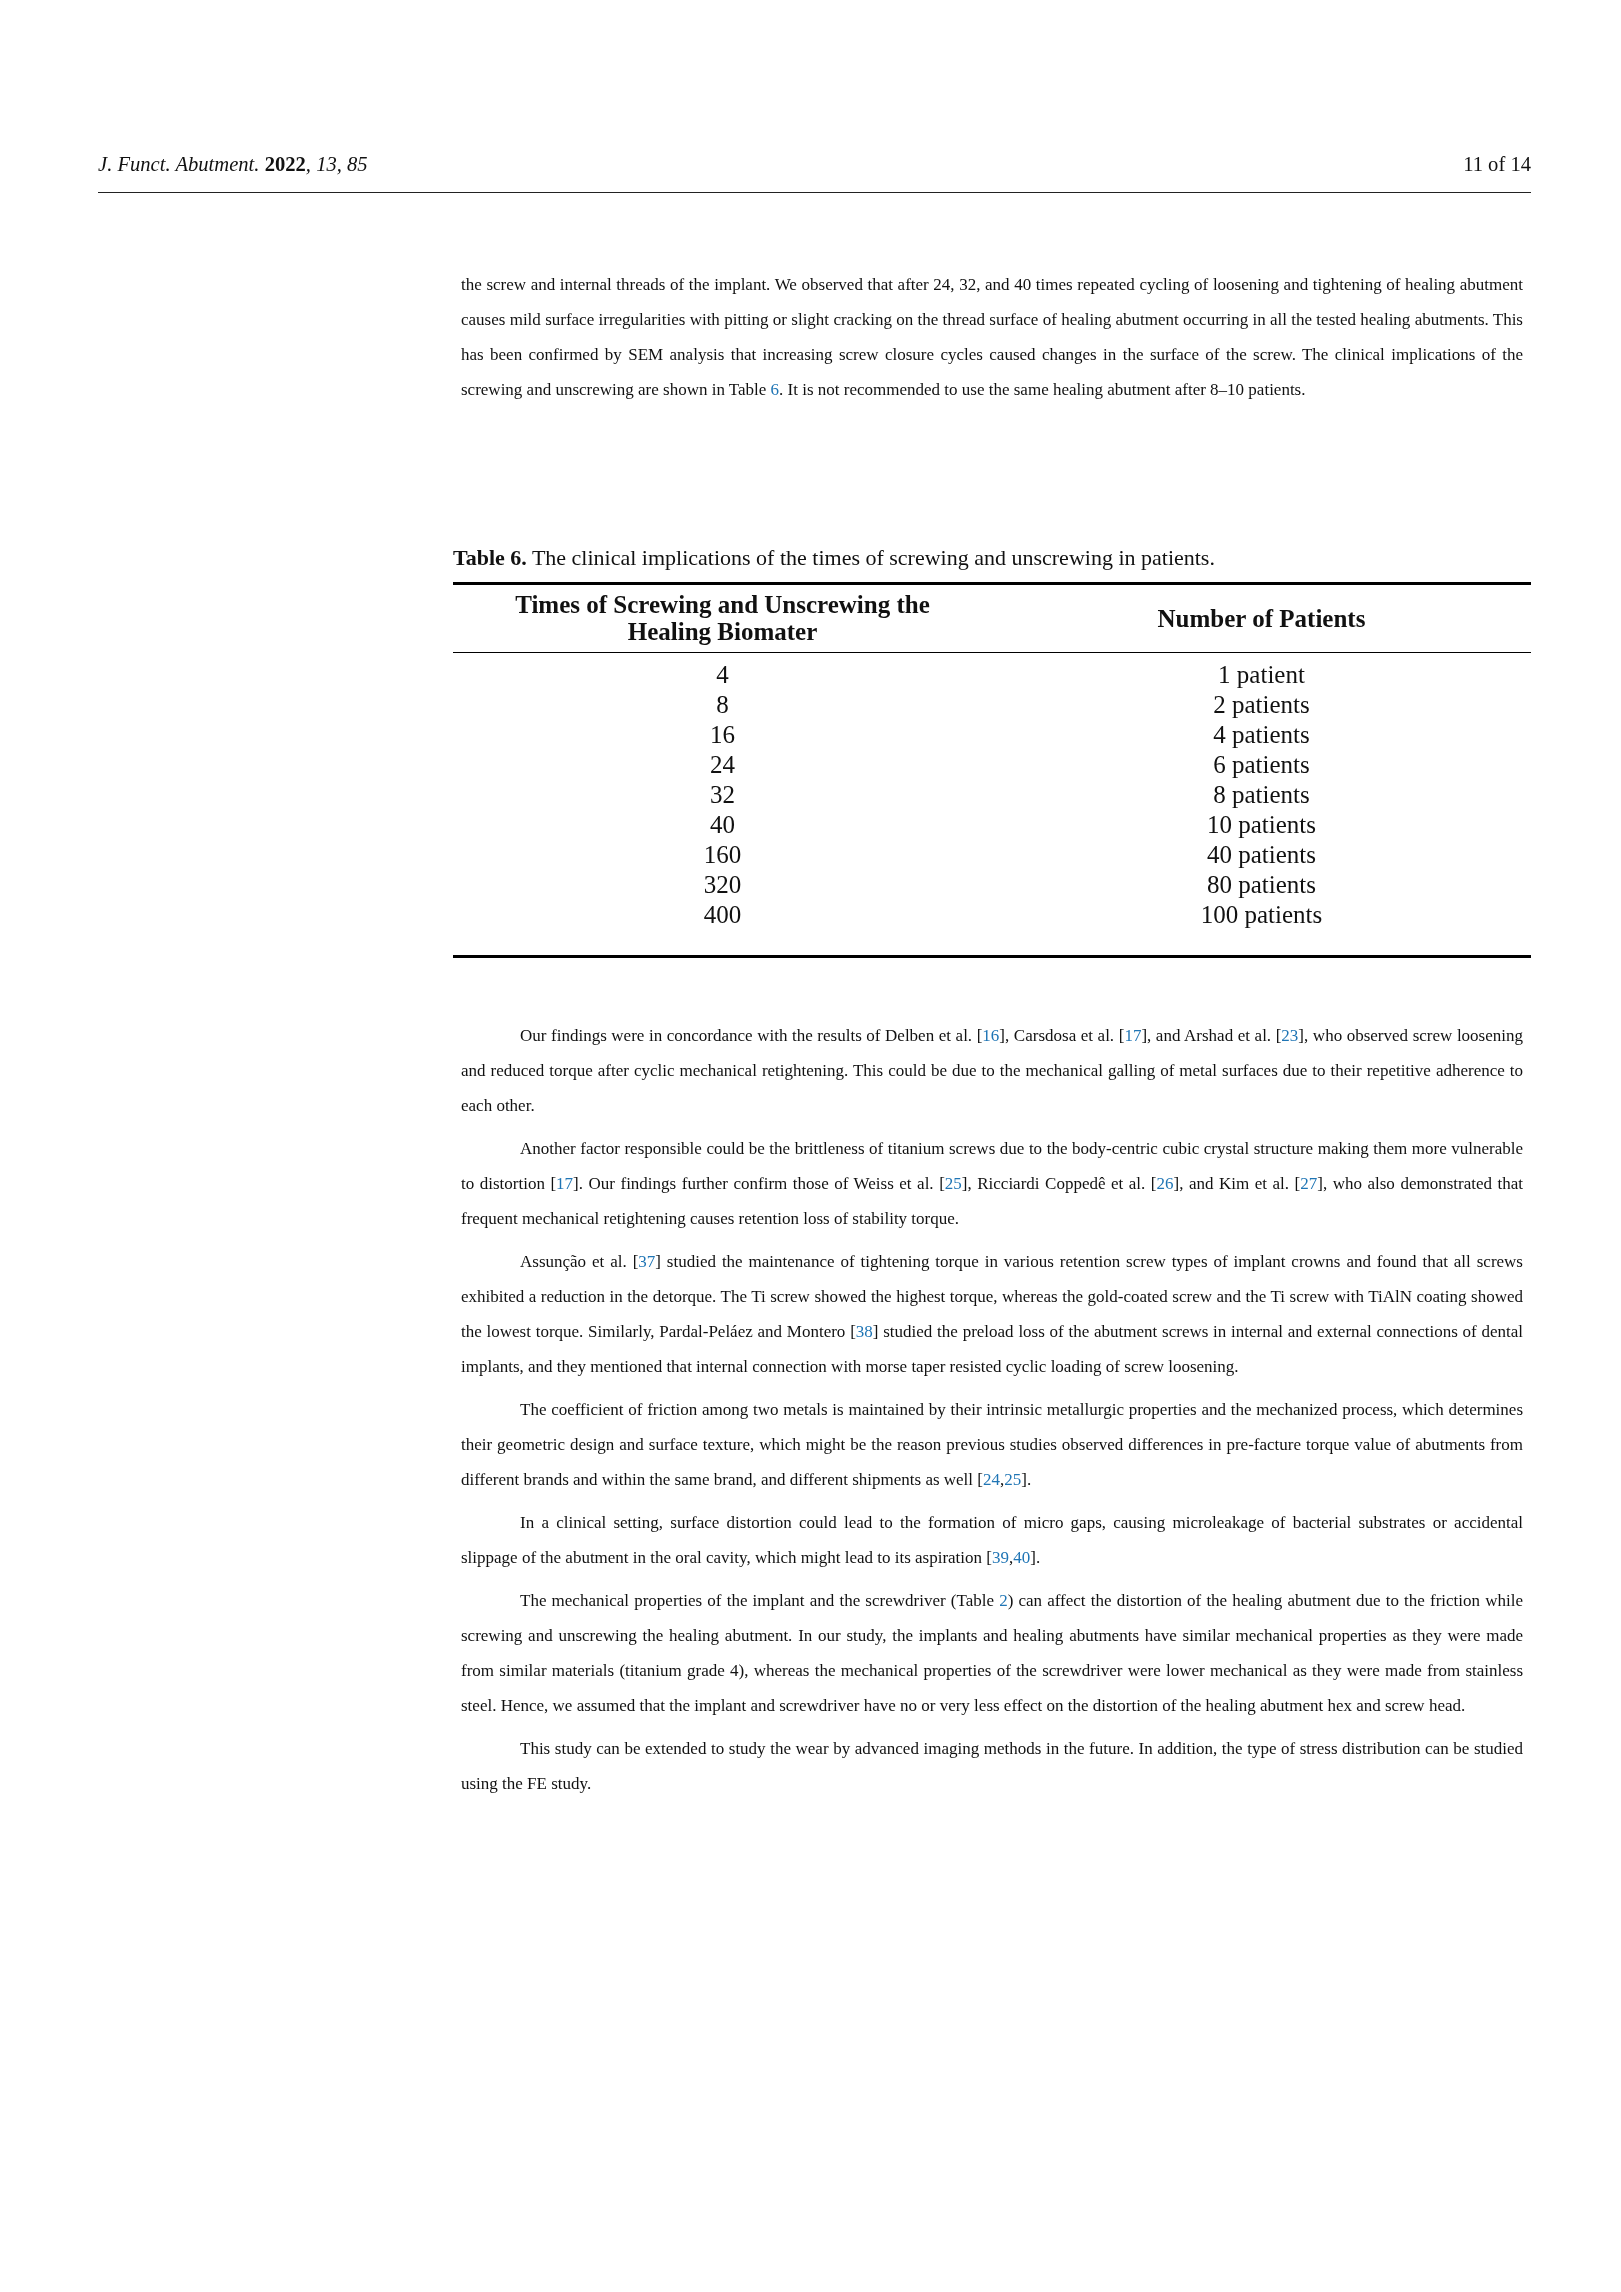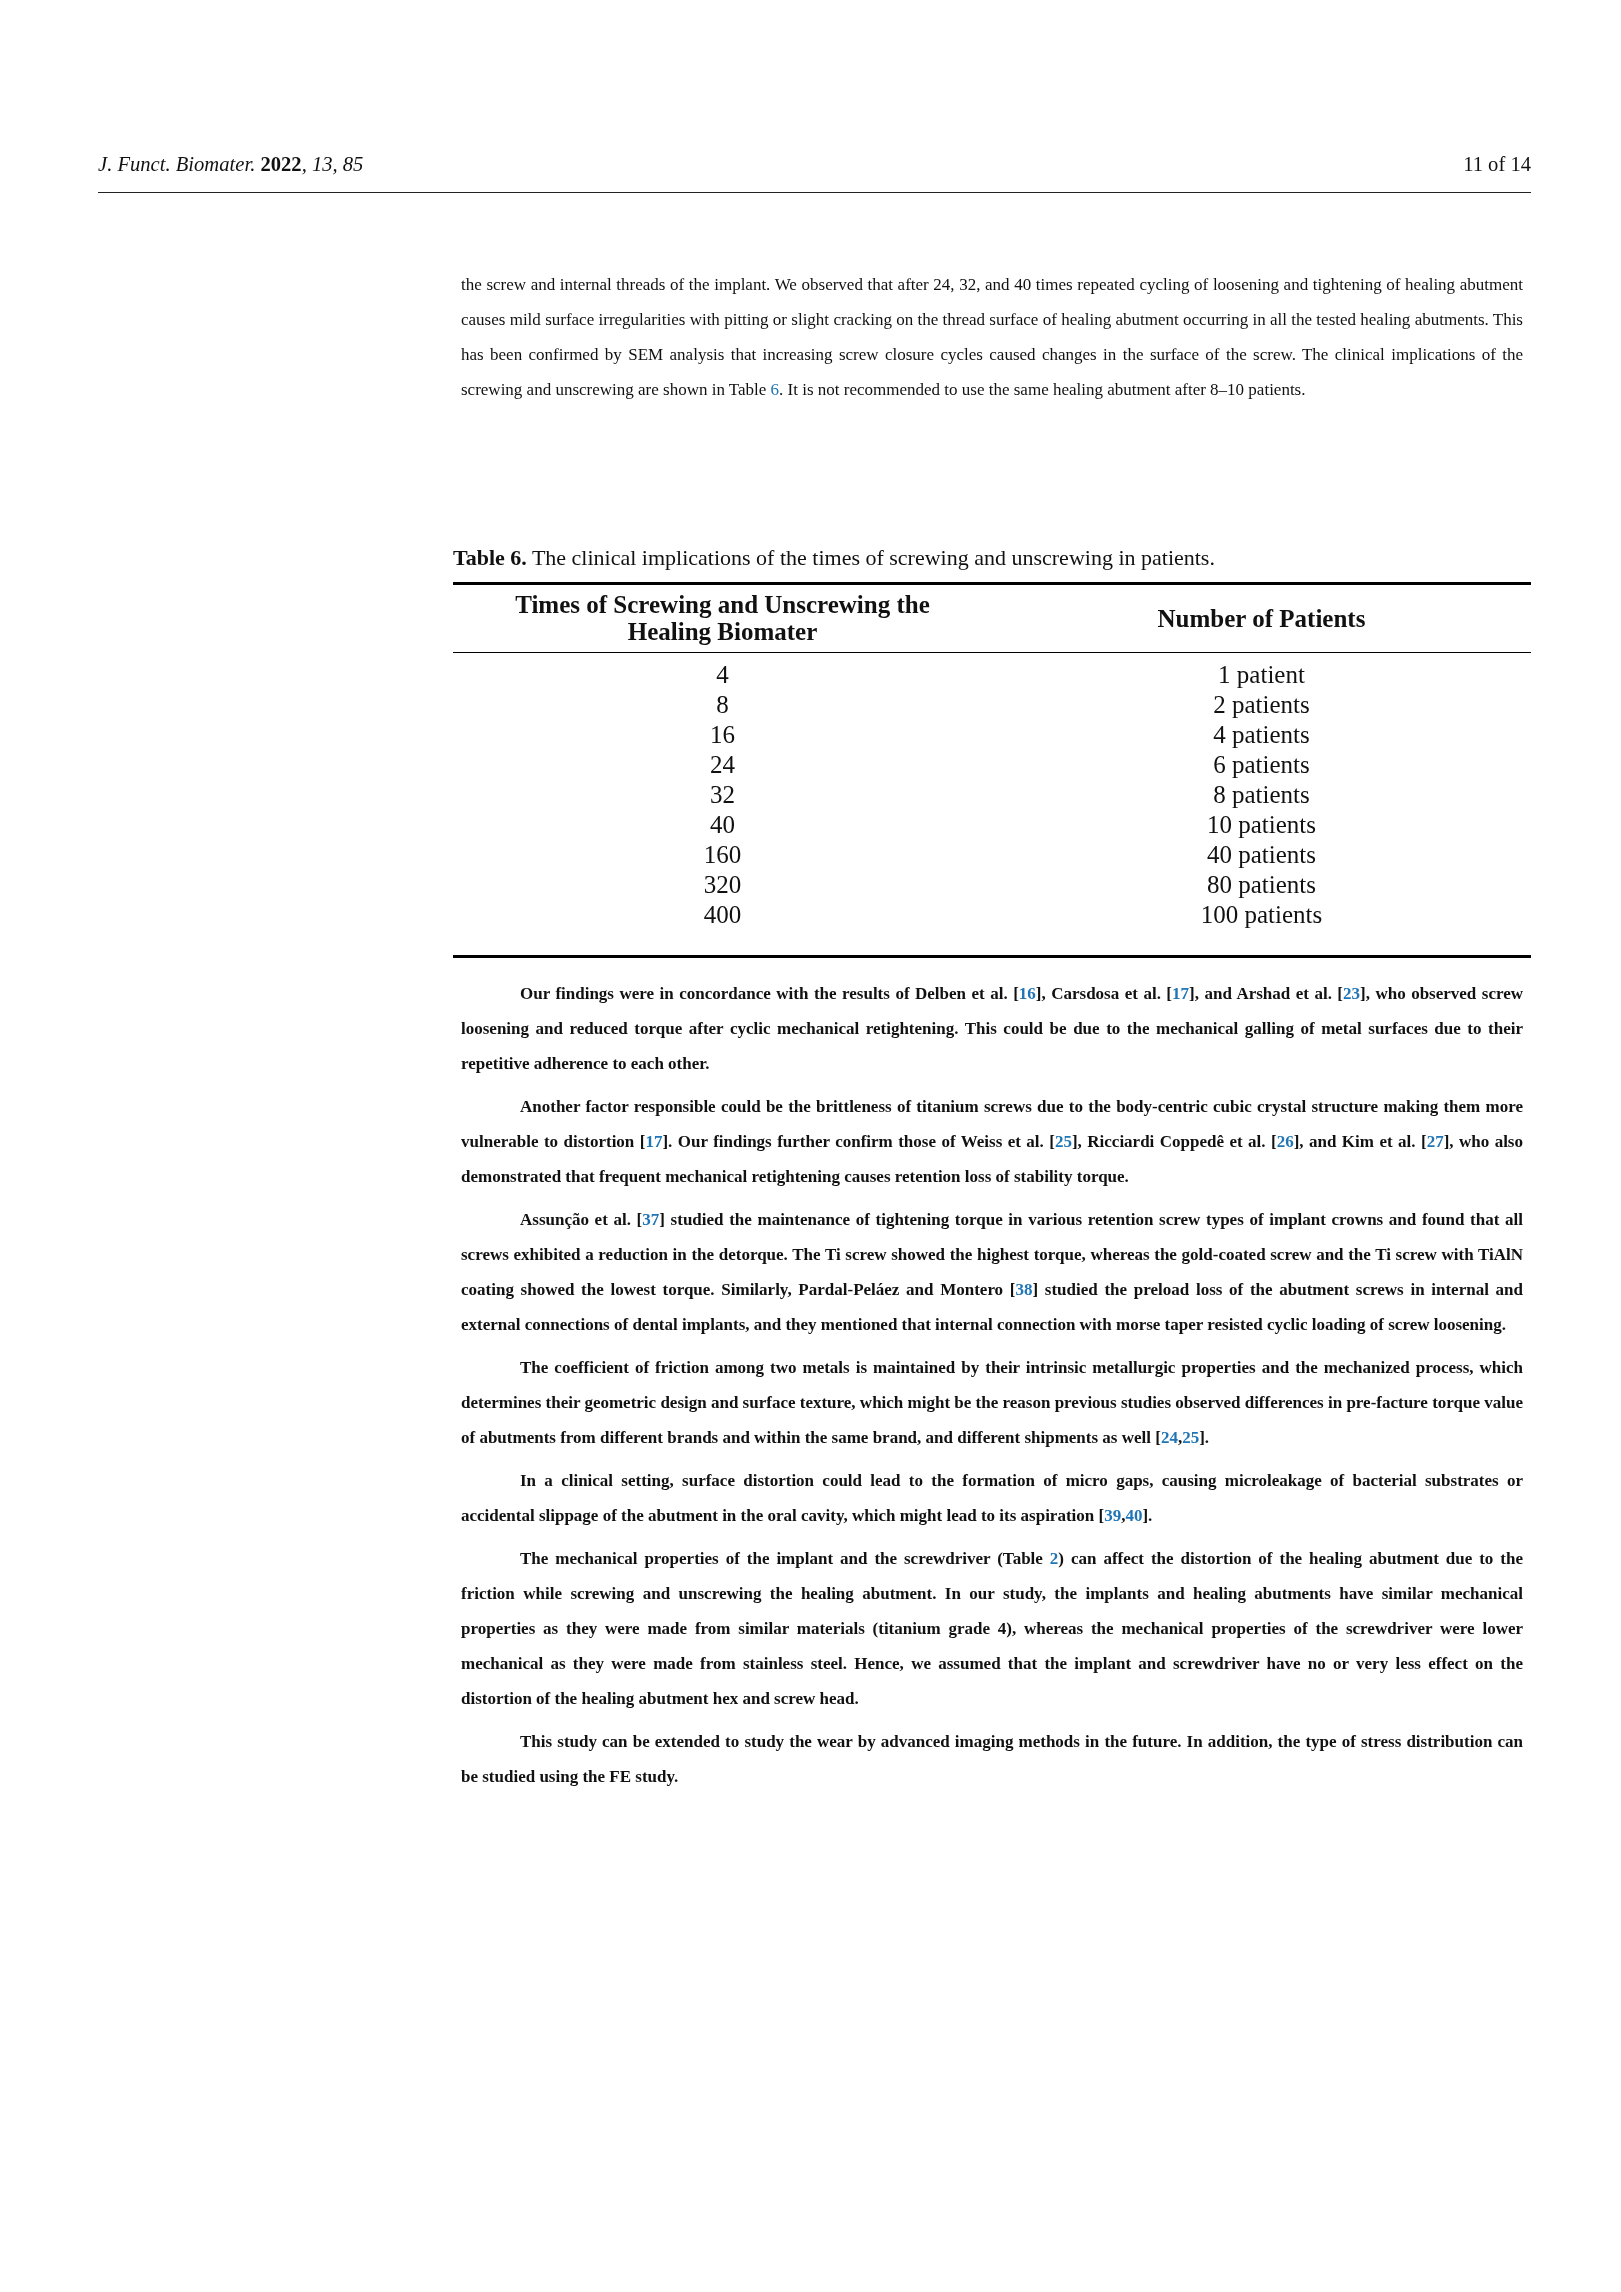--- a/index.html
+++ b/index.html
@@ -25,27 +25,27 @@
   .tbl { position: absolute; left: 453px; width: 1078px; top: 582px; }
   .tbl table { width: 100%; border-collapse: collapse; font-size: 25px; }
   .tbl thead tr { border-top: 3.9px solid #000; border-bottom: 1.5px solid #000; }
   .tbl thead th { font-weight: bold; text-align: center; vertical-align: middle; padding: 5.9px 0 5.9px 0; line-height: 27.4px; }
   .tbl tbody tr:first-child td { padding-top: 7.8px; }
   .tbl tbody tr:last-child td { padding-bottom: 25px; }
   .tbl tbody { border-bottom: 3.9px solid #000; }
   .tbl td { text-align: center; line-height: 30px; padding: 0; }
   .tbl .c1 { width: 50%; }
 
-  #body { top: 968px; font-weight: bold; }
+  #body { top: 1010px; }
 </style>
 </head>
 <body>
 
 <div class="header">
-  <span class="left"><span>J. Funct. Biomater.</span> <b>2022</b><span>, 13, 85</span></span>
+  <span class="left"><span>J. Funct. Abutment.</span> <b>2022</b><span>, 13, 85</span></span>
   <span class="right">11 of 14</span>
 </div>
 <div class="header-rule"></div>
 
 <div class="col" id="intro">
   <p class="para"><span>the screw and internal threads of the implant. We observed that after 24, 32, and 40 times repeated cycling of loosening and tightening of healing abutment causes mild surface irregularities with pitting or slight cracking on the thread surface of healing abutment occurring in all the tested healing abutments. This has been confirmed by SEM analysis that increasing screw closure cycles caused changes in the surface of the screw. The clinical implications of the screwing and unscrewing are shown in Table </span><a class="cite">6</a><span>. It is not recommended to use the same healing abutment after 8–10 patients.</span></p>
 </div>
 
 <div class="col" id="caption">
   <b>Table 6.</b><span> The clinical implications of the times of screwing and unscrewing in patients.</span>

